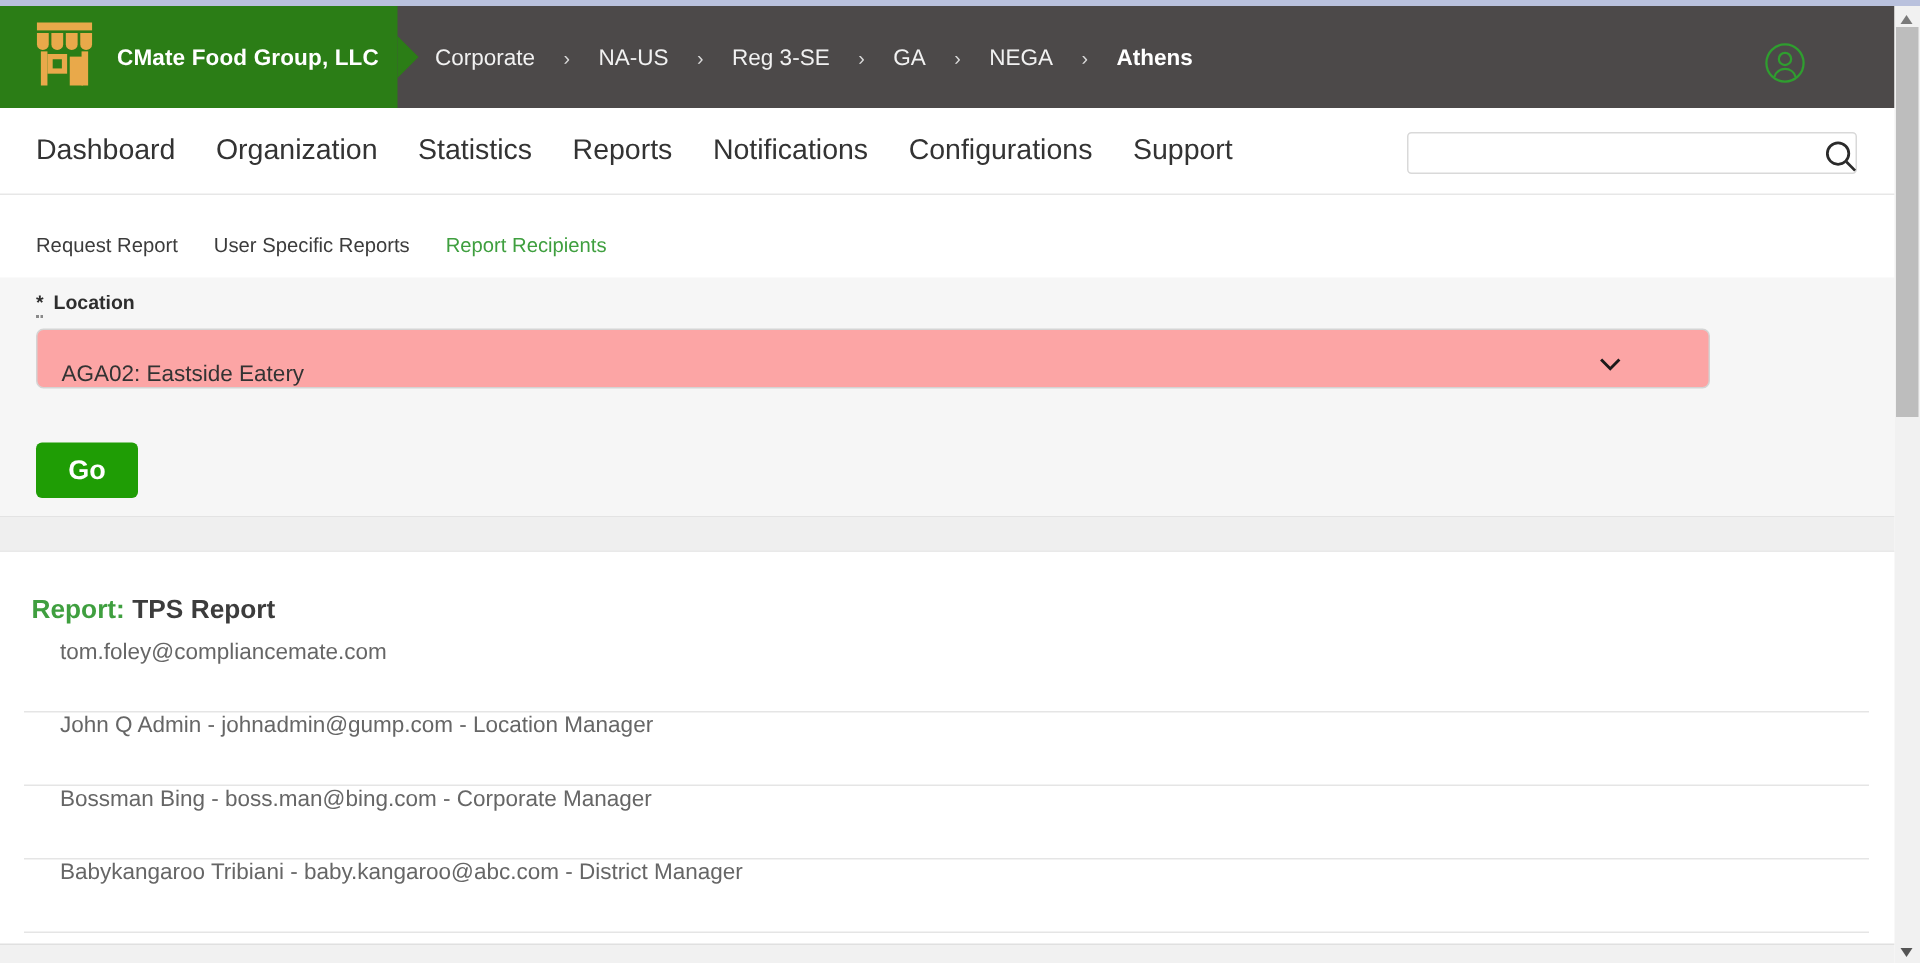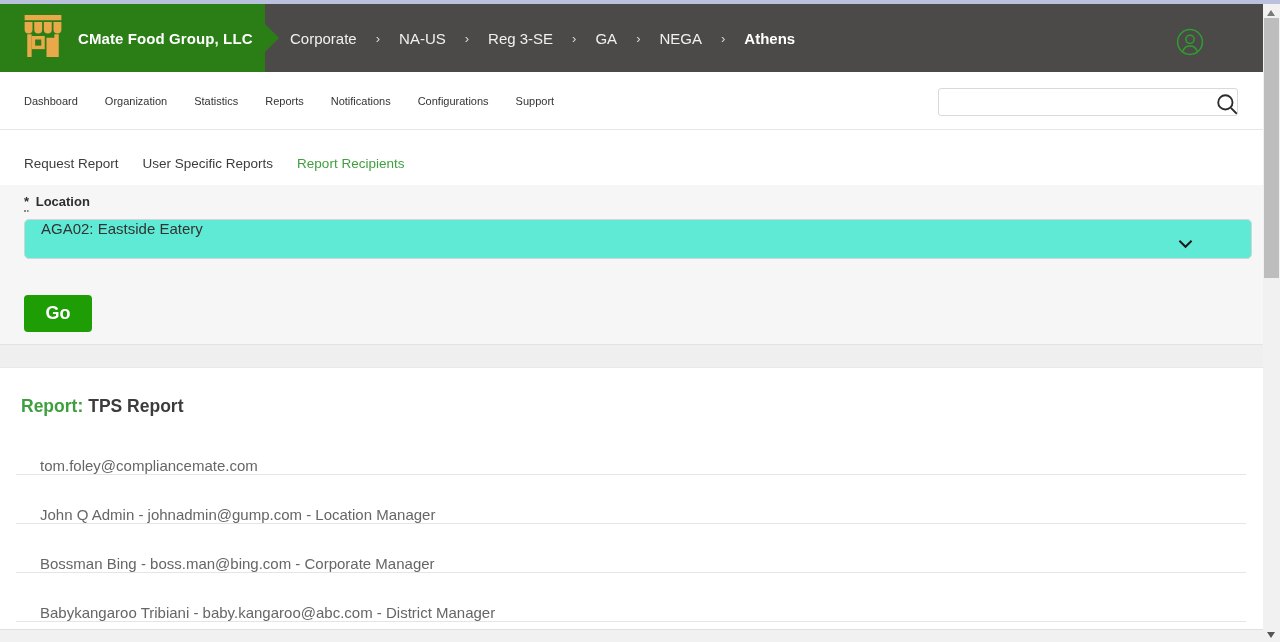--- a/index.html
+++ b/index.html
@@ -21,55 +21,55 @@
   .brand-title { color:#ffffff; font-weight:700; font-size:15px; margin-left:14px; letter-spacing:.1px; }
   .breadcrumb { position:absolute; left:290px; top:0; height:68px; display:flex; align-items:center; gap:19px; font-size:15px; color:#f1f1f1; }
   .crumb { cursor:pointer; }
   .crumb.current { font-weight:700; color:#ffffff; }
   .crumb-sep { color:#d9d9d9; font-size:13px; }
   .avatar-btn { position:absolute; left:1176px; top:24px; width:28px; height:28px; cursor:pointer; }
 
   
   .mainnav { position:absolute; top:68px; left:0; width:1263px; height:58px; background:#ffffff;
     border-bottom:1px solid #e7e7e7; display:flex; align-items:center; padding-left:24px; gap:27px; }
-  .nav-item { font-size:11px; color:#333333; text-decoration:none; cursor:pointer; }
+  .nav-item { font-size:19px; color:#333333; text-decoration:none; cursor:pointer; }
   .search-wrap { position:absolute; right:25px; top:16px; width:300px; height:28px;
     border:1px solid #d9d9d9; border-radius:3px; background:#fff; }
   .search-input { position:absolute; left:8px; top:0; width:255px; height:26px; border:none; outline:none; font-size:14px; font-family:"Liberation Sans",sans-serif; background:transparent; }
   .search-icon { position:absolute; right:-3px; top:2px; width:26px; height:26px; cursor:pointer; }
 
   
   .subnav { position:absolute; top:132px; left:0; width:1263px; height:55px; background:#ffffff;
     display:flex; align-items:center; padding-left:24px; gap:24px; }
   .subnav-item { font-size:13.5px; color:#3c3c3c; cursor:pointer; }
   .subnav-item.active { color:#3f9f3f; }
 
   
   .form-section { position:absolute; top:181px; left:0; width:1263px; height:160px; background:#f6f6f6;
     border-bottom:1px solid #e3e3e3; padding:9px 23px 0 24px; }
   .field-label { font-size:13px; color:#2e2e2e; font-weight:600; height:17px; }
   .req-marker { border-bottom:2px dotted #8a8a8a; padding-bottom:1px; margin-right:3px; font-weight:600; }
-  .select-box { margin-top:8px; height:40px; width:1228px; background:#5eead4; border:1px solid #d4d4d4;
-    border-radius:5px; position:relative; display:flex; align-items:flex-start; padding-left:16px;
+  .select-box { margin-top:8px; height:40px; width:1116px; background:#fca5a5; border:1px solid #d4d4d4;
+    border-radius:5px; position:relative; display:flex; align-items:flex-end; padding-left:16px;
     font-size:15px; color:#333333; cursor:pointer; }
   .select-chevron { position:absolute; right:58px; top:15px; }
   .go-btn { margin-top:36px; width:68px; height:37px; background:#1f9d05; color:#ffffff; font-weight:700;
     font-size:18px; border:none; border-radius:4px; cursor:pointer; font-family:"Liberation Sans",sans-serif; }
 
   .band1 { position:absolute; top:341px; left:0; width:1263px; height:23px; background:#efefef; border-bottom:1px solid #e9e9e9; }
 
   
   .content-panel { position:absolute; top:364px; left:0; width:1263px; height:262px; background:#ffffff;
     border-bottom:1px solid #e0e0e0; padding-top:28px; }
   .report-heading { margin-left:21px; font-size:17.5px; font-weight:600; height:22px; }
   .report-label { color:#3f9f3f; }
   .report-name { color:#3c3c3c; margin-left:5px; }
   .recipient-list { margin-top:8px; }
   .recipient-row { height:49px; margin-left:16px; margin-right:17px; padding-left:24px;
-    border-bottom:1px solid #e5e5e5; display:flex; align-items:flex-end; font-size:15px; color:#666666; }
+    border-bottom:1px solid #e5e5e5; display:flex; align-items:flex-start; font-size:15px; color:#666666; }
 
   .band2 { position:absolute; top:626px; left:0; width:1263px; height:12px; background:#f1f1f1; }
 
   
   .scrollbar { position:absolute; right:0; top:4px; width:17px; height:638px; background:#f1f1f1; }
   .sb-up { position:absolute; top:6px; left:4px; width:0; height:0;
     border-left:4.5px solid transparent; border-right:4.5px solid transparent; border-bottom:6px solid #7a7a7a; cursor:pointer; }
   .sb-thumb { position:absolute; top:14px; left:1px; width:15px; height:260px; background:#bdbdbd; cursor:pointer; }
   .sb-down { position:absolute; bottom:4px; left:4px; width:0; height:0;
     border-left:4.5px solid transparent; border-right:4.5px solid transparent; border-top:6px solid #555555; cursor:pointer; }

